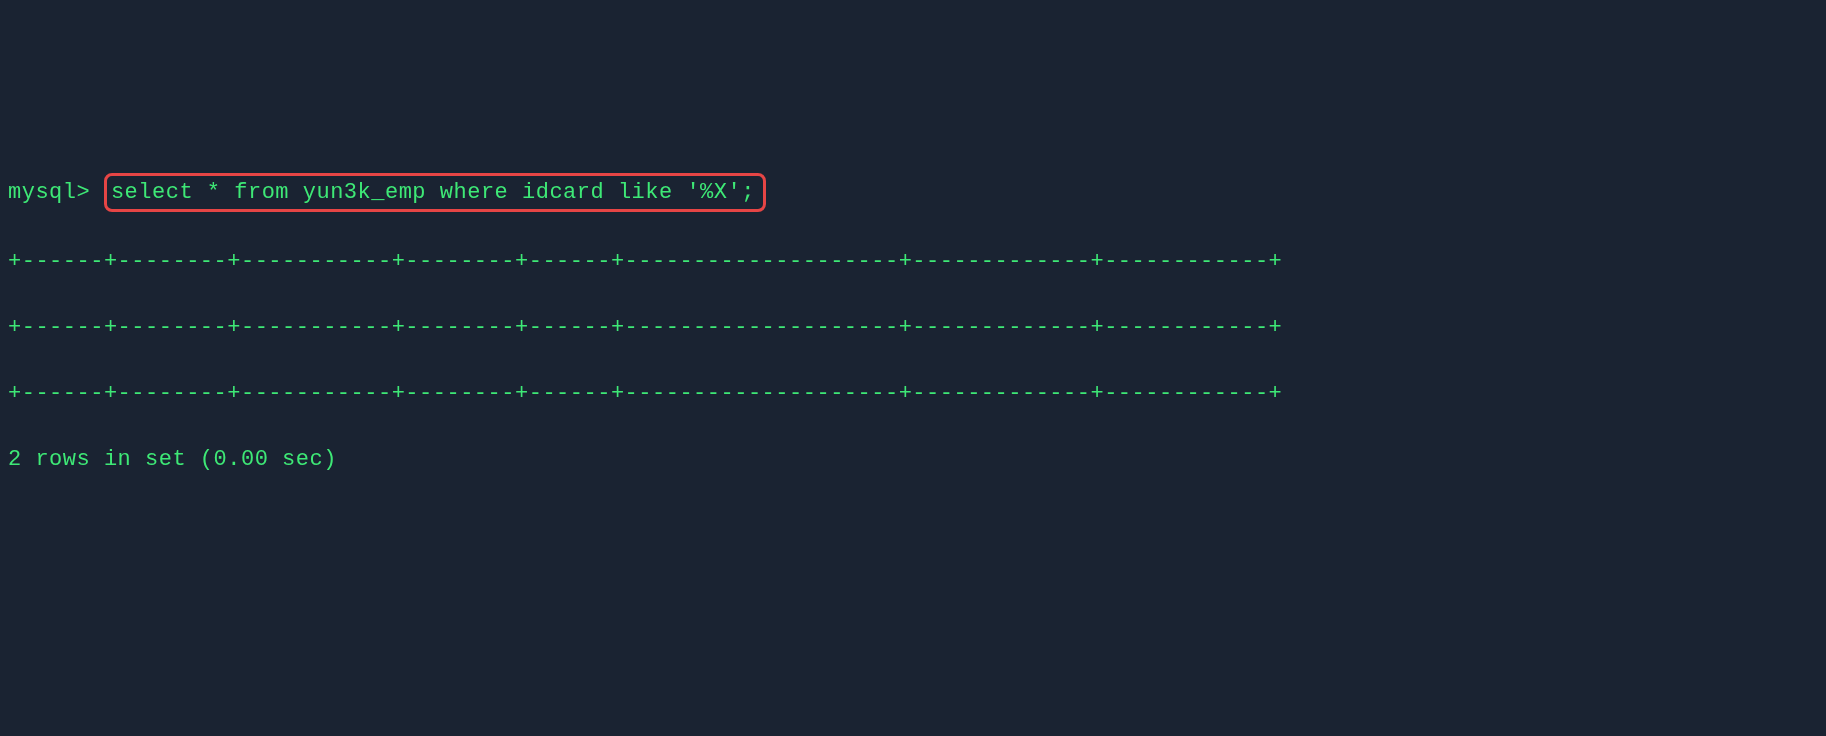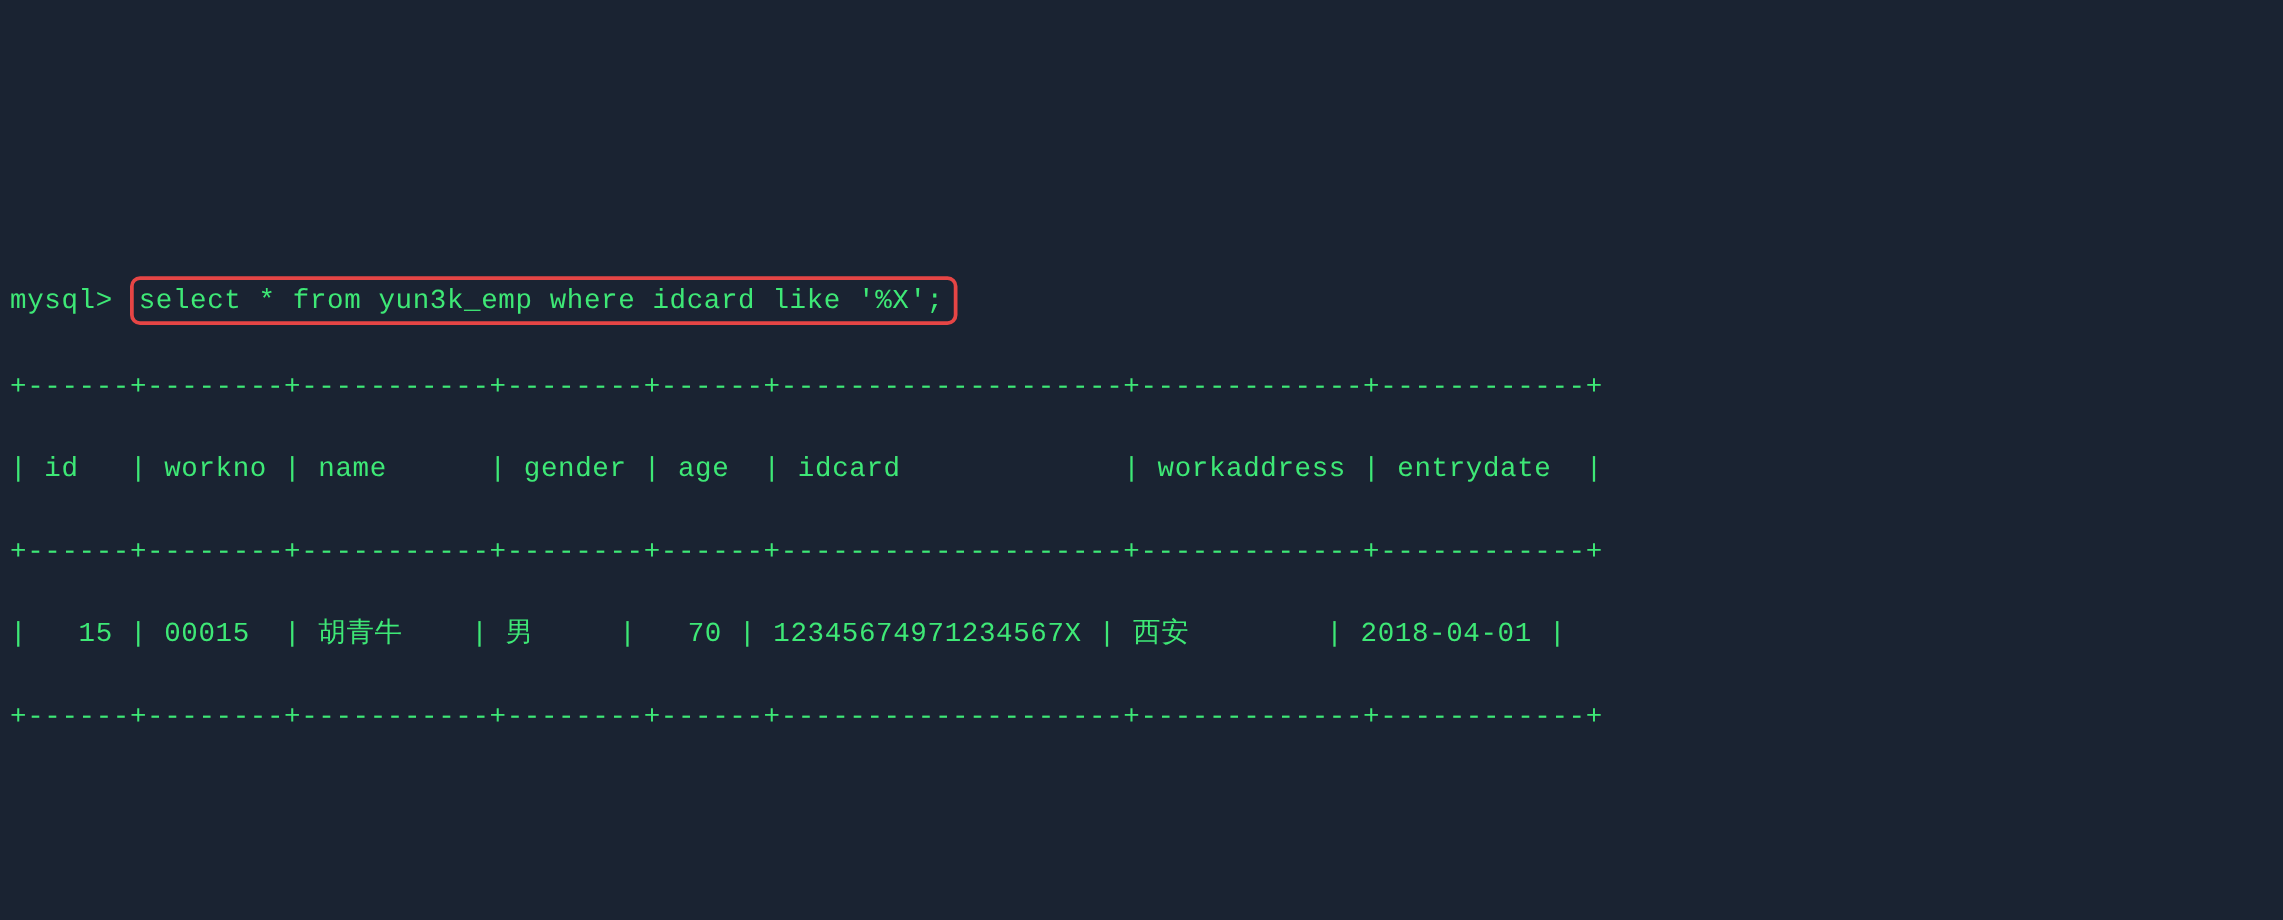--- a/index.html
+++ b/index.html
@@ -18,38 +18,36 @@
       font-weight: 500;
     }
     .terminal {
       letter-spacing: 0.5px;
     }
     .highlight {
       border: 3px solid #e64545;
       border-radius: 8px;
       padding: 0 8px 0 4px;
       display: inline-block;
-      margin-top: 48px;
     }
     .line {
       display: block;
     }
   </style>
 </head>
 <body>
 
 
 
 <div class="terminal">
 <span class="line"><span>mysql&gt; </span><span class="highlight">select * from yun3k_emp where idcard like '%X';</span></span>
 <span class="line">+------+--------+-----------+--------+------+--------------------+-------------+------------+</span>
-<span class="line">| id   | workno | name      | gender | age  | idcard             | workaddress | entrydate  |</span>
 <span class="line">+------+--------+-----------+--------+------+--------------------+-------------+------------+</span>
-<span class="line">|   15 | 00015  | 胡青牛    | 男     |   70 | 12345674971234567X | 西安        | 2018-04-01 |</span>
 <span class="line">+------+--------+-----------+--------+------+--------------------+-------------+------------+</span>
+<span class="line">2 rows in set (0.00 sec)</span>
 <span class="line"> </span>
 
 
 
 
 
 
 
 
 </div>

